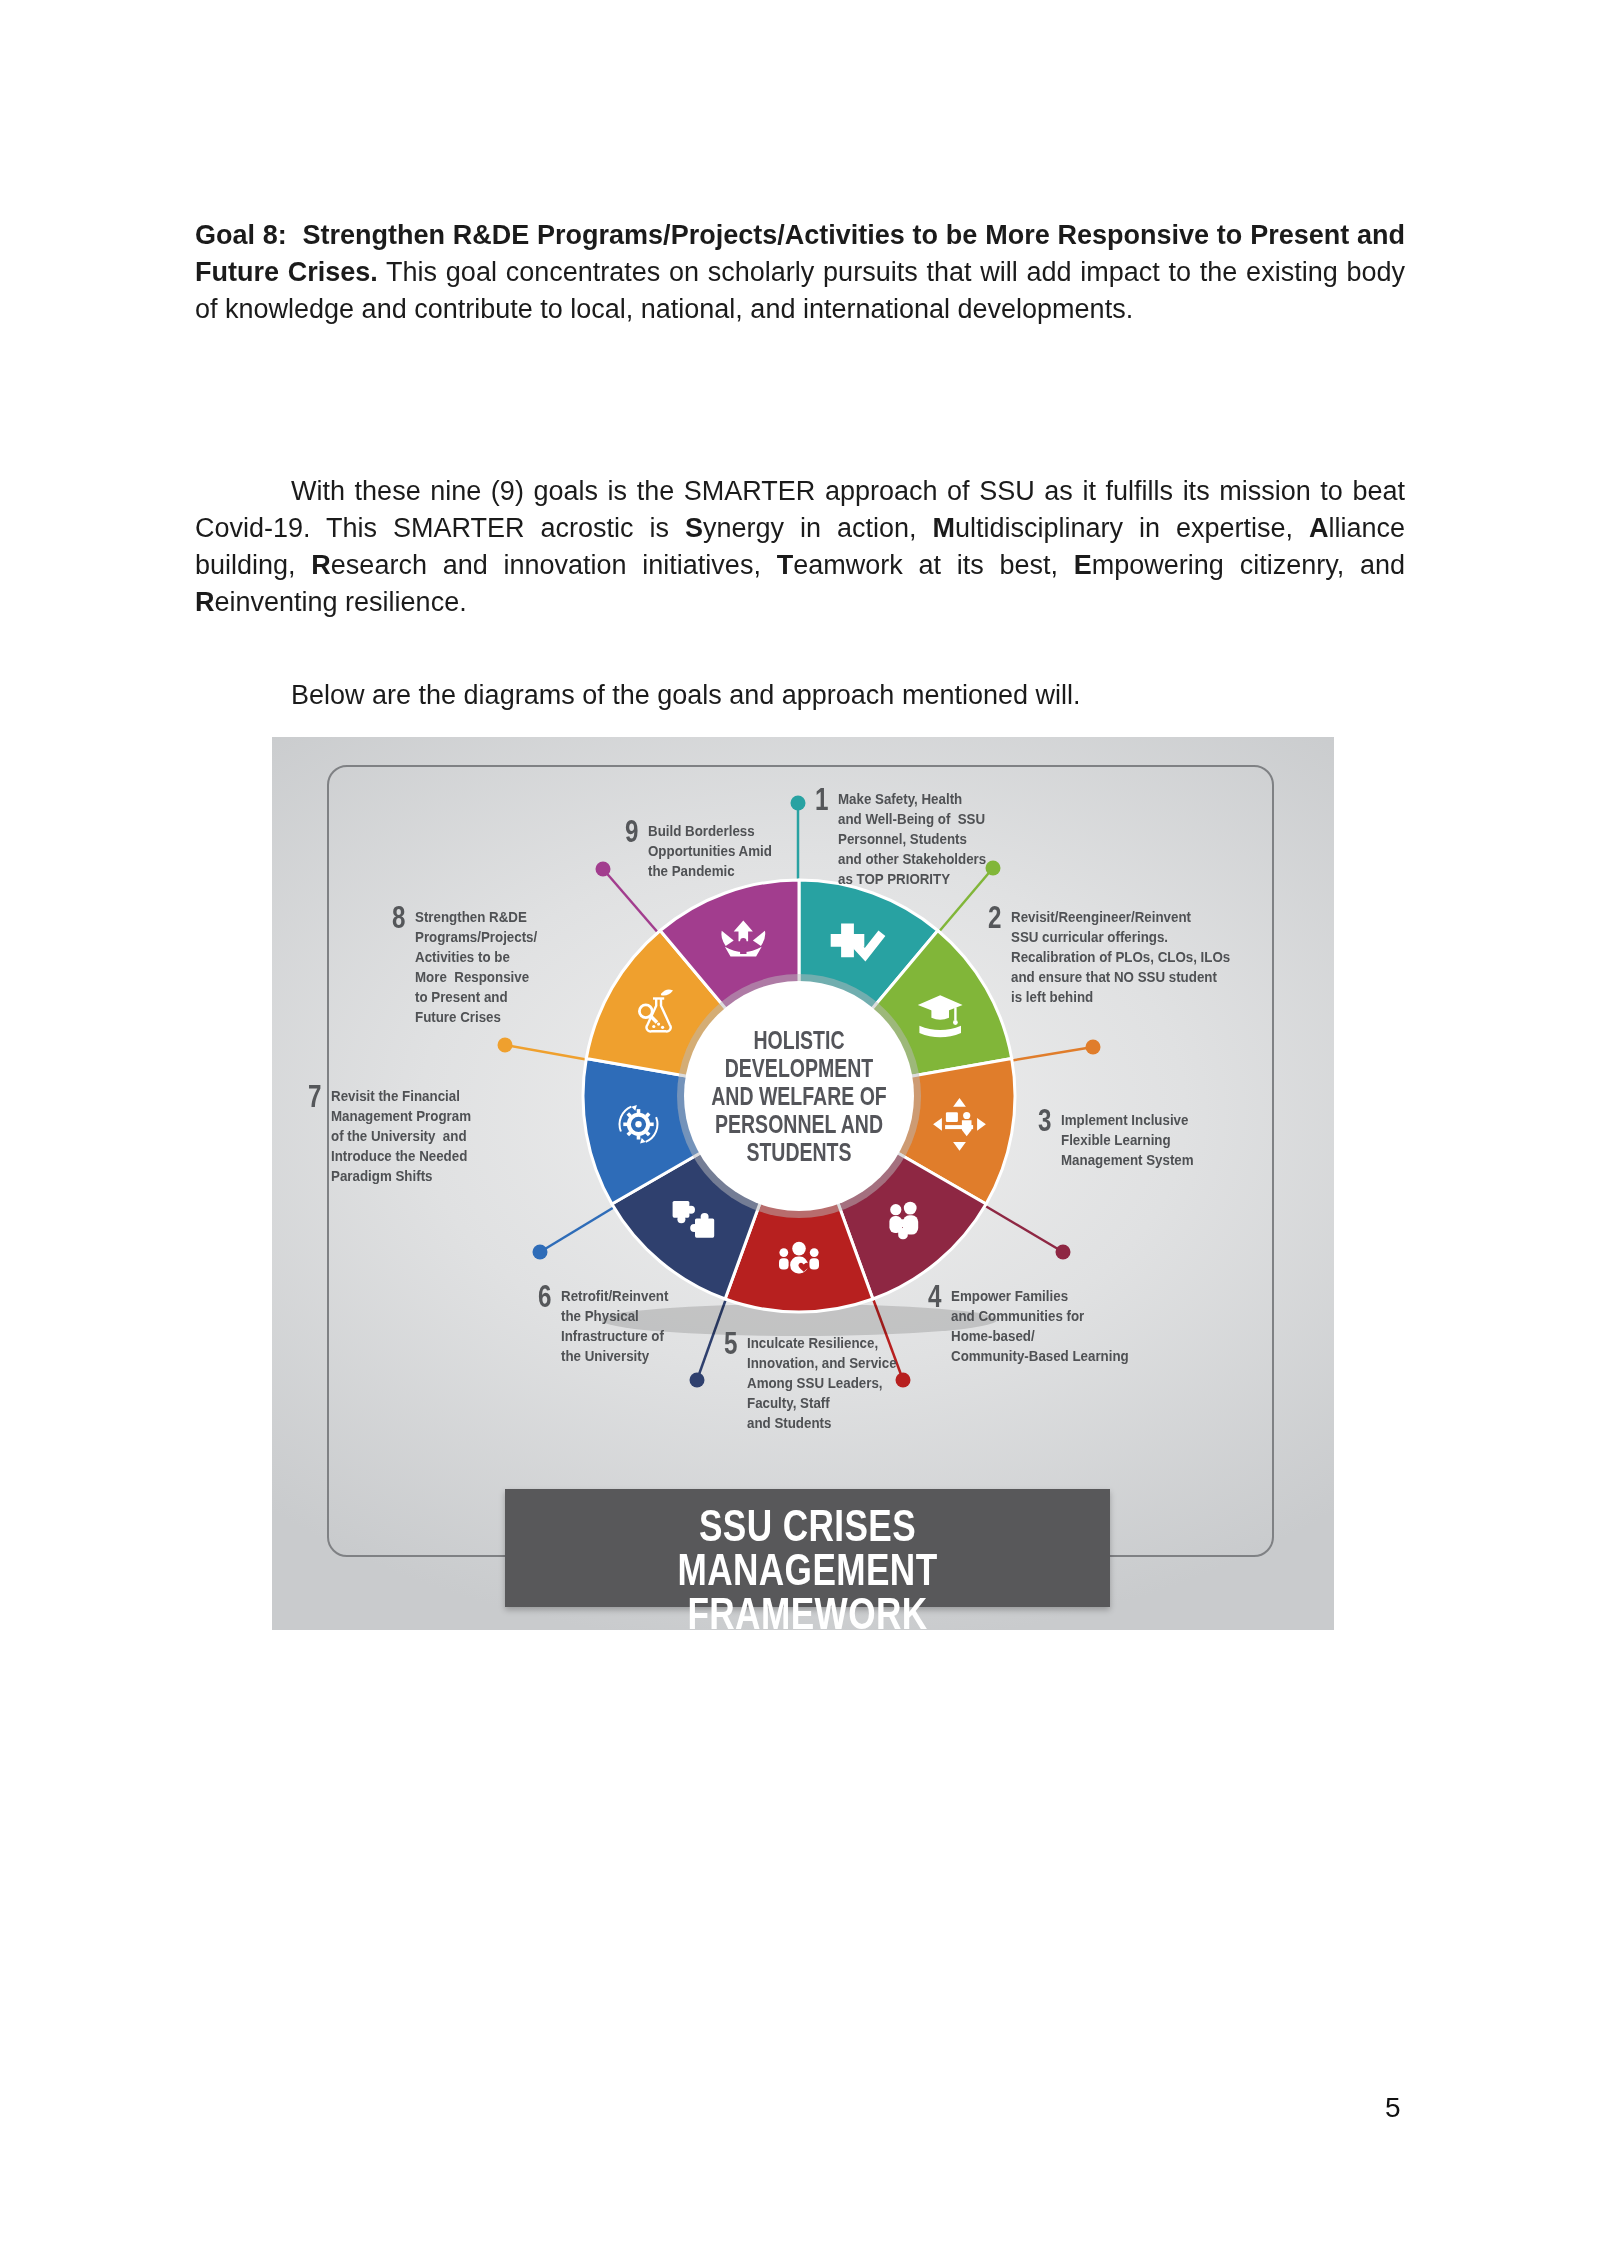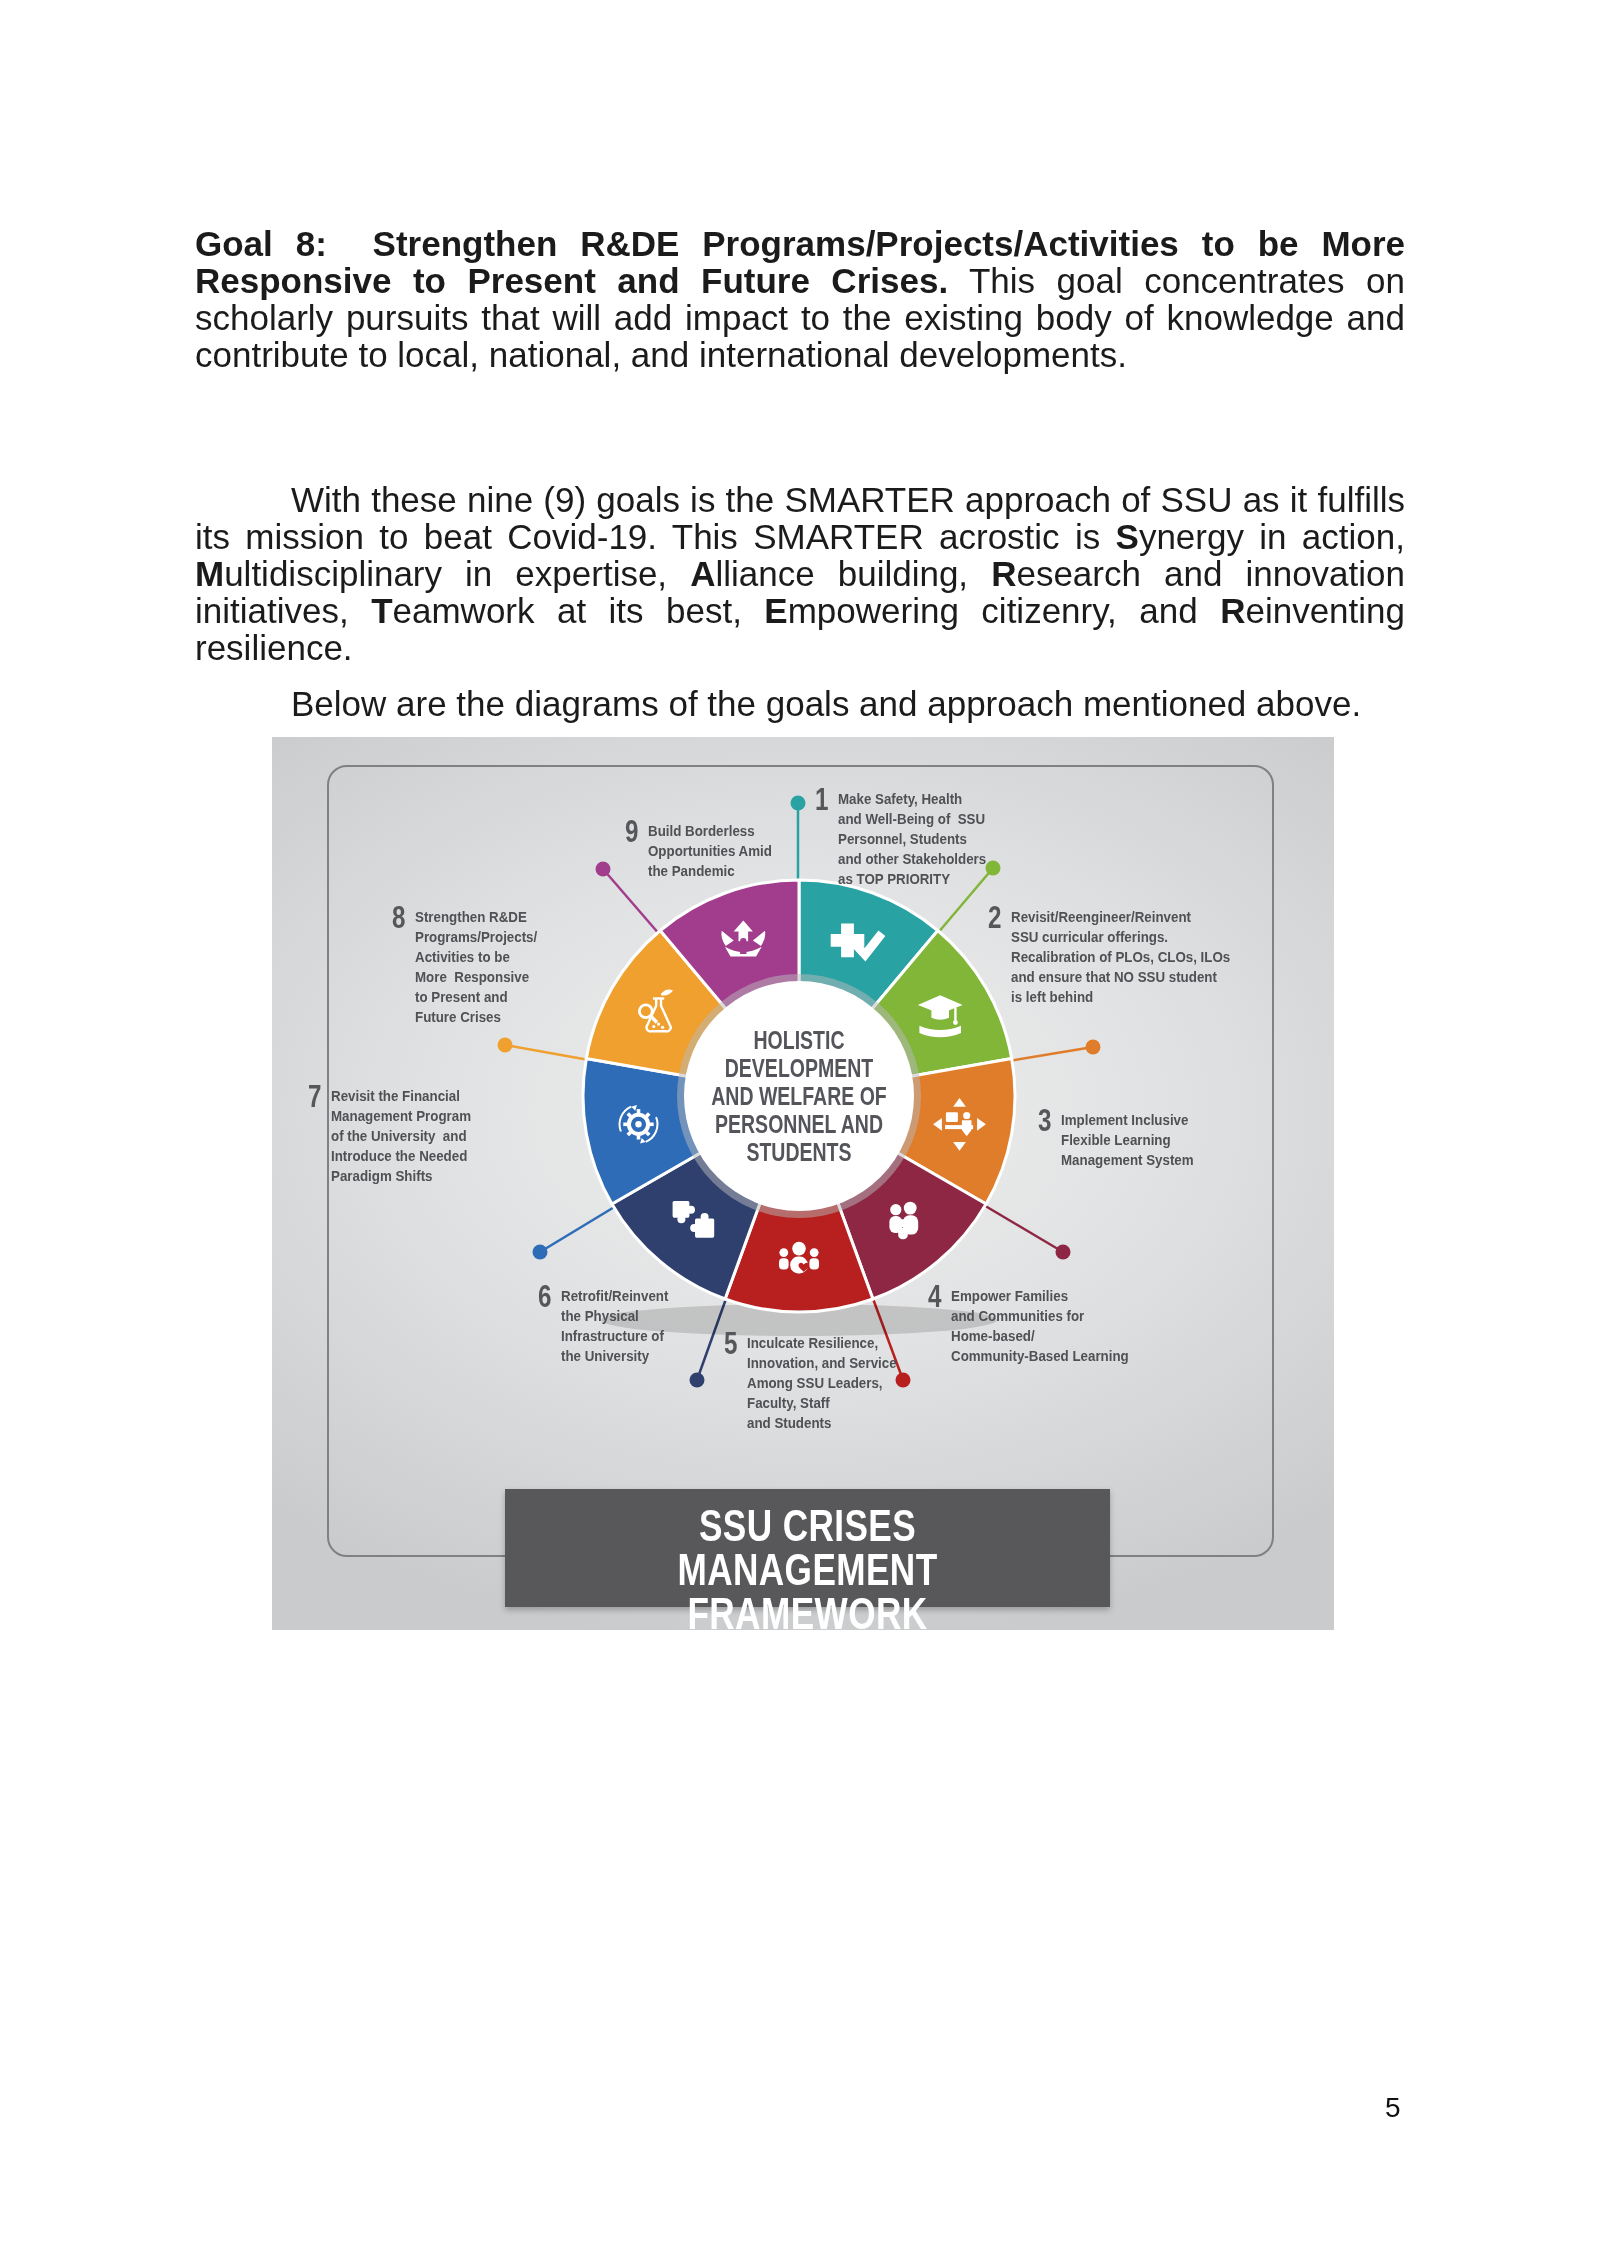--- a/index.html
+++ b/index.html
@@ -1,19 +1,19 @@
 <!DOCTYPE html>
 <html><head>
 <meta charset="utf-8">
 <style>
   html,body{margin:0;padding:0;background:#ffffff;}
   .sheet{position:relative;width:1600px;height:2263px;background:#ffffff;overflow:hidden;
          font-family:"Liberation Sans",sans-serif;color:#1b1b1b;}
   
-  .para{position:absolute;left:195px;width:1210px;font-size:35px;line-height:37px;
+  .para{position:absolute;left:195px;width:1210px;font-size:27px;line-height:37px;
         text-align:justify;color:#1b1b1b;}
   .para .b{font-weight:700;}
   #p1{top:190px;}
   #p2{top:326px;}
   #p3{top:446px;text-indent:96px;}
   #p4{top:650px;text-indent:96px;text-align:left;}
   
   .figure{position:absolute;left:272px;top:737px;width:1062px;height:893px;
           background:radial-gradient(ellipse 75% 60% at 50% 42%, #efefef 0%, #e0e1e2 48%, #c9cbcd 100%);}
   .outline{position:absolute;left:55px;top:28px;width:943px;height:788px;
@@ -40,21 +40,21 @@
   
   .pagenum{position:absolute;left:1385px;top:2092px;font-size:28px;color:#111;}
 </style>
 </head>
 <body>
 
 <div class="sheet">
 
   <p class="para" id="p1"><span class="b">Goal 8:&nbsp; Strengthen R&amp;DE Programs/Projects/Activities to be More Responsive to Present and Future Crises.</span><span> This goal concentrates on scholarly pursuits that will add impact to the existing body of knowledge and contribute to local, national, and international developments.</span></p>
   <p class="para" id="p3"><span>With these nine (9) goals is the SMARTER approach of SSU as it fulfills its mission to beat Covid-19. This SMARTER acrostic is </span><span class="b">S</span><span>ynergy in action, </span><span class="b">M</span><span>ultidisciplinary in expertise, </span><span class="b">A</span><span>lliance building, </span><span class="b">R</span><span>esearch and innovation initiatives, </span><span class="b">T</span><span>eamwork at its best, </span><span class="b">E</span><span>mpowering citizenry, and </span><span class="b">R</span><span>einventing resilience.</span></p>
-  <p class="para" id="p4"><span>Below are the diagrams of the goals and approach mentioned above.</span></p>
+  <p class="para" id="p4"><span>Below are the diagrams of the goals and approach mentioned will.</span></p>
 
   <div class="figure">
     <div class="outline"></div>
 
     <svg class="wheel" width="1062" height="893" viewBox="0 0 1062 893">
       <g transform="translate(527,359)">
 
         <g stroke-width="2.5" fill="none">
           <line x1="-1" y1="-293" x2="-1" y2="-213" stroke="#28a2a2"></line>
           <line x1="194" y1="-228" x2="138" y2="-162" stroke="#81b639"></line>

